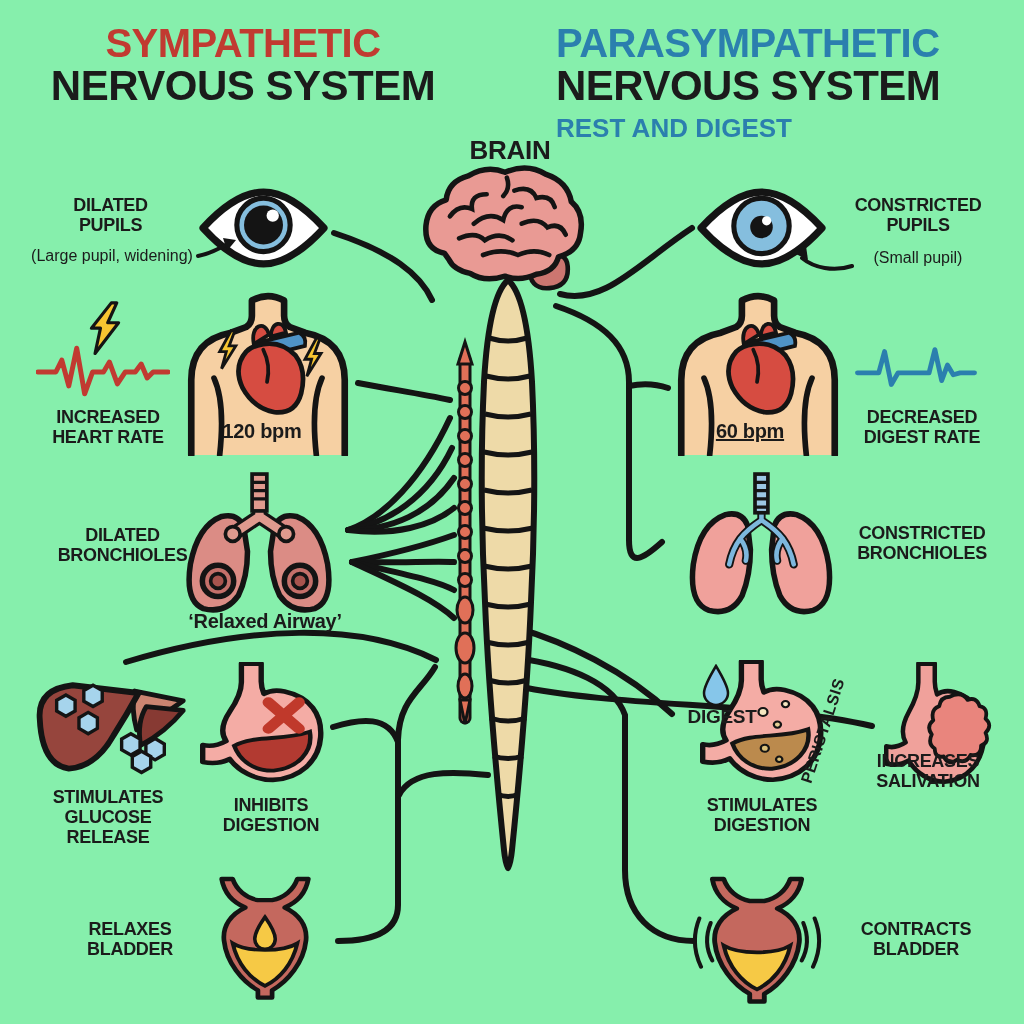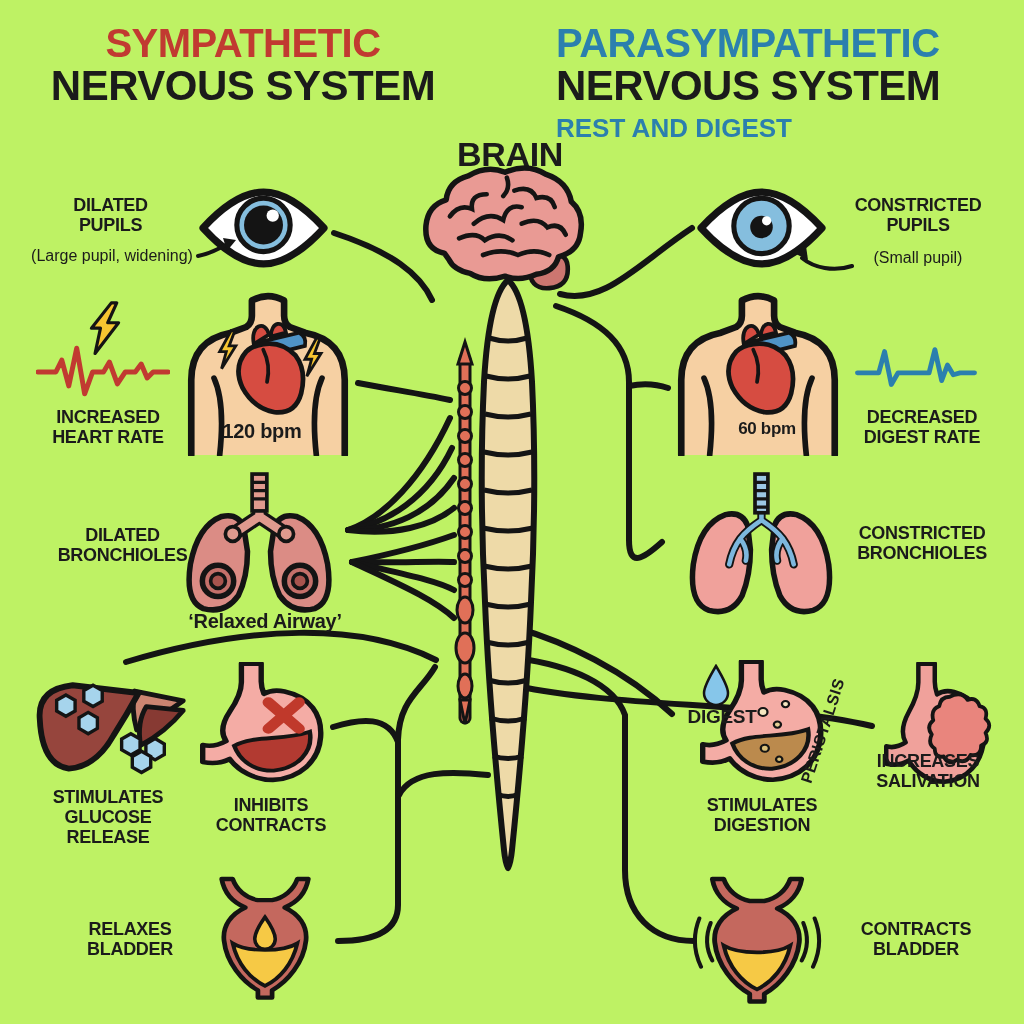--- a/index.html
+++ b/index.html
@@ -1,16 +1,16 @@
 <!DOCTYPE html>
 <html><head>
 <meta charset="utf-8">
 <style>
   html,body{margin:0;padding:0;background:#ffffff;}
-  #canvas{position:relative;width:1024px;height:1024px;background:#bef264;overflow:hidden;
+  #canvas{position:relative;width:1024px;height:1024px;background:#86efac;overflow:hidden;
           font-family:"Liberation Sans",sans-serif;}
   .abs{position:absolute;}
   .lbl{position:absolute;color:#1b1b1b;font-weight:700;text-align:center;
        white-space:pre-line;line-height:1.1;font-size:18px;letter-spacing:-0.3px;}
   .note{position:absolute;color:#1b1b1b;font-weight:400;font-size:16px;text-align:center;
         white-space:pre-line;line-height:1.05;}
   .red{color:#c13a31;} .blue{color:#2b7fae;} .dark{color:#1b1b1b;}
   .title1{font-size:40px;font-weight:700;line-height:1.05;letter-spacing:-0.5px;}
   .title2{font-size:42px;font-weight:700;line-height:1.05;letter-spacing:-0.5px;}
   .title3{font-size:26px;font-weight:700;line-height:1.1;margin-top:6px;}
@@ -91,21 +91,21 @@
   <div class="abs" style="left:18px;top:22px;width:450px;text-align:center;">
     <div class="red title1">SYMPATHETIC</div>
     <div class="dark title2">NERVOUS SYSTEM</div>
   </div>
   <div class="abs" style="left:556px;top:22px;width:450px;text-align:left;">
     <div class="blue title1">PARASYMPATHETIC</div>
     <div class="dark title2">NERVOUS SYSTEM</div>
     <div class="blue title3">REST AND DIGEST</div>
   </div>
 
-  <div class="lbl" style="left:440px;top:136px;width:140px;font-size:34px;">BRAIN</div>
+  <div class="lbl" style="left:440px;top:136px;width:140px;font-size:26px;">BRAIN</div>
 
   <svg class="abs" style="left:418px;top:163px" width="176" height="138" viewBox="0 0 190 150">
     <path d="M120,112 Q120,138 142,136 Q164,134 162,112 Q161,99 145,98 Q128,98 120,112 Z" fill="#cc7670" stroke="#141414" stroke-width="5"></path>
     <path d="M28,98 Q6,94 8,68 Q10,46 30,40 Q32,20 54,14 Q74,2 94,10 Q118,0 138,12 Q162,20 166,42 Q180,54 176,76 Q174,96 152,102 Q148,118 128,121 Q110,129 94,123 Q72,130 56,120 Q38,116 33,105 Z" fill="#e99a94" stroke="#141414" stroke-width="6" stroke-linejoin="round"></path>
     <g fill="none" stroke="#141414" stroke-width="5" stroke-linecap="round">
       <path d="M34,58 Q44,44 58,50 Q56,34 74,34"></path>
       <path d="M60,66 Q76,52 92,62 Q96,44 112,48"></path>
       <path d="M44,82 Q62,74 72,84 Q88,74 102,84"></path>
       <path d="M104,30 Q122,24 128,38 Q144,34 148,48"></path>
       <path d="M112,66 Q130,58 140,70 Q154,64 160,78"></path>
@@ -201,21 +201,21 @@
   <svg class="abs" style="left:668px;top:288px" width="180" height="168" viewBox="0 0 190 175">
     <path d="M14,175 L14,96 Q14,54 56,46 L72,40 Q78,36 78,28 L78,12 Q95,3 112,12 L112,28 Q112,36 118,40 L134,46 Q176,54 176,96 L176,175" fill="#f6d0a3" stroke="#141414" stroke-width="7" stroke-linejoin="round" stroke-linecap="round"></path>
     <path d="M44,175 Q50,120 38,94" fill="none" stroke="#141414" stroke-width="6" stroke-linecap="round"></path>
     <path d="M146,175 Q140,120 152,94" fill="none" stroke="#141414" stroke-width="6" stroke-linecap="round"></path>
     <path d="M80,58 C76,38 92,32 96,48 Z" fill="#d64c41" stroke="#141414" stroke-width="4"></path>
     <path d="M98,50 C98,34 112,32 114,46 Z" fill="#d64c41" stroke="#141414" stroke-width="4"></path>
     <path d="M86,56 L128,46 Q136,50 134,60 L94,70 Z" fill="#4f94c7" stroke="#141414" stroke-width="4"></path>
     <path d="M72,66 Q58,82 68,104 Q80,126 102,130 Q124,132 130,110 Q136,86 124,70 Q110,55 90,58 Q78,60 72,66 Z" fill="#d64c41" stroke="#141414" stroke-width="5"></path>
     <path d="M90,64 Q98,80 94,98" fill="none" stroke="#141414" stroke-width="4" stroke-linecap="round"></path>
   </svg>
-  <div class="lbl" style="left:697px;top:420px;width:140px;font-size:17px;">60 bpm</div>
+  <div class="lbl" style="left:680px;top:420px;width:140px;font-size:20px;text-decoration:underline;">60 bpm</div>
 
   <svg class="abs" style="left:852px;top:338px" width="128" height="60" viewBox="0 0 125 62">
     <polyline points="2,36 24,36 30,14 37,48 44,36 60,36 76,36 82,12 89,44 95,28 101,38 108,36 123,36" fill="none" stroke="#2b7fae" stroke-width="5" stroke-linejoin="round" stroke-linecap="round"></polyline>
   </svg>
 
   <svg class="abs" style="left:685px;top:470px" width="152" height="150" viewBox="0 0 165 158">
     <path d="M68,58 Q62,42 44,46 Q16,56 9,100 Q4,142 26,150 Q50,156 62,134 Q71,112 71,84 Z" fill="#f0a19b" stroke="#141414" stroke-width="6" stroke-linejoin="round"></path>
     <path d="M97,58 Q103,42 121,46 Q149,56 156,100 Q161,142 139,150 Q115,156 103,134 Q94,112 94,84 Z" fill="#f0a19b" stroke="#141414" stroke-width="6" stroke-linejoin="round"></path>
     <g fill="none" stroke="#141414" stroke-width="9" stroke-linecap="round">
       <path d="M83,42 L83,52 M83,52 C74,58 66,64 60,72 M60,72 C54,80 50,90 48,100 M60,72 C66,80 68,88 66,96 M83,52 C92,58 100,64 106,72 M106,72 C112,80 116,90 118,100 M106,72 C100,80 98,88 100,96"></path>
@@ -263,21 +263,21 @@
   <div class="note" style="left:6px;top:248px;width:212px;">(Large pupil, widening)</div>
   <div class="lbl" style="left:28px;top:408px;width:160px;">INCREASED
 HEART RATE</div>
   <div class="lbl" style="left:30px;top:526px;width:185px;">DILATED
 BRONCHIOLES</div>
   <div class="lbl" style="left:180px;top:610px;width:170px;font-size:20px;">‘Relaxed Airway’</div>
   <div class="lbl" style="left:22px;top:788px;width:172px;">STIMULATES
 GLUCOSE
 RELEASE</div>
   <div class="lbl" style="left:196px;top:796px;width:150px;">INHIBITS
-CONTRACTS</div>
+DIGESTION</div>
   <div class="lbl" style="left:50px;top:920px;width:160px;">RELAXES
 BLADDER</div>
 
   <div class="lbl" style="left:828px;top:196px;width:180px;">CONSTRICTED
 PUPILS</div>
   <div class="note" style="left:838px;top:250px;width:160px;">(Small pupil)</div>
   <div class="lbl" style="left:832px;top:408px;width:180px;">DECREASED
 DIGEST RATE</div>
   <div class="lbl" style="left:832px;top:524px;width:180px;">CONSTRICTED
 BRONCHIOLES</div>

